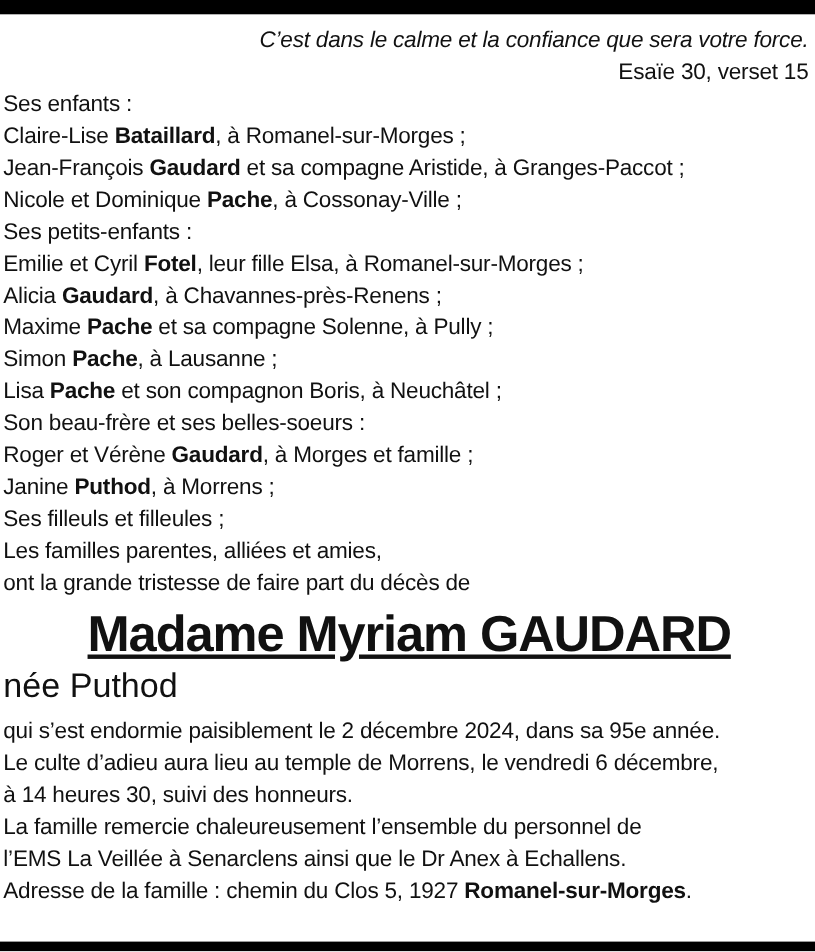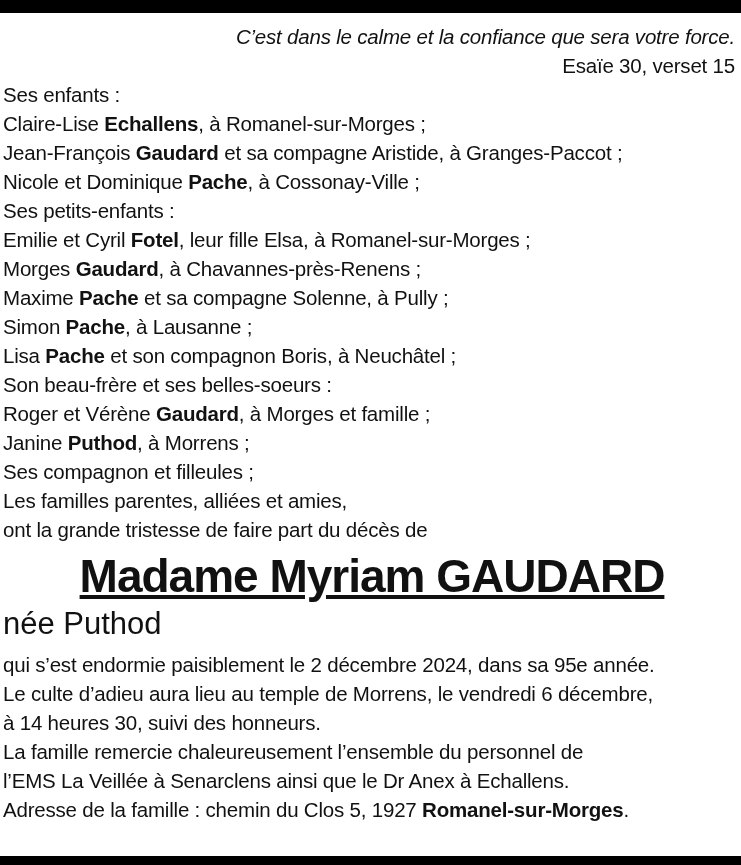--- a/index.html
+++ b/index.html
@@ -70,33 +70,33 @@
 
   <div class="epigraph">
     <div class="line quote">C’est dans le calme et la confiance que sera votre force.</div>
     <div class="line">Esaïe 30, verset 15</div>
   </div>
 
   <div class="content">
 
     <div class="family">
       <div class="line"><span>Ses enfants :</span><b></b><span></span></div>
-      <div class="line"><span>Claire-Lise </span><b>Echallens</b><span>, à Romanel-sur-Morges ;</span></div>
+      <div class="line"><span>Claire-Lise </span><b>Bataillard</b><span>, à Romanel-sur-Morges ;</span></div>
       <div class="line"><span>Jean-François </span><b>Gaudard</b><span> et sa compagne Aristide, à Granges-Paccot ;</span></div>
       <div class="line"><span>Nicole et Dominique </span><b>Pache</b><span>, à Cossonay-Ville ;</span></div>
       <div class="line"><span>Ses petits-enfants :</span><b></b><span></span></div>
       <div class="line"><span>Emilie et Cyril </span><b>Fotel</b><span>, leur fille Elsa, à Romanel-sur-Morges ;</span></div>
-      <div class="line"><span>Morges </span><b>Gaudard</b><span>, à Chavannes-près-Renens ;</span></div>
+      <div class="line"><span>Alicia </span><b>Gaudard</b><span>, à Chavannes-près-Renens ;</span></div>
       <div class="line"><span>Maxime </span><b>Pache</b><span> et sa compagne Solenne, à Pully ;</span></div>
       <div class="line"><span>Simon </span><b>Pache</b><span>, à Lausanne ;</span></div>
       <div class="line"><span>Lisa </span><b>Pache</b><span> et son compagnon Boris, à Neuchâtel ;</span></div>
       <div class="line"><span>Son beau-frère et ses belles-soeurs :</span><b></b><span></span></div>
       <div class="line"><span>Roger et Vérène </span><b>Gaudard</b><span>, à Morges et famille ;</span></div>
       <div class="line"><span>Janine </span><b>Puthod</b><span>, à Morrens ;</span></div>
-      <div class="line"><span>Ses compagnon et filleules ;</span><b></b><span></span></div>
+      <div class="line"><span>Ses filleuls et filleules ;</span><b></b><span></span></div>
       <div class="line"><span>Les familles parentes, alliées et amies,</span><b></b><span></span></div>
       <div class="line"><span>ont la grande tristesse de faire part du décès de</span><b></b><span></span></div>
     </div>
 
     <div class="name-title">Madame Myriam GAUDARD</div>
     <div class="maiden-name">née Puthod</div>
 
     <div class="details">
       <div class="line"><span>qui s’est endormie paisiblement le 2 décembre 2024, dans sa 95e année.</span><b></b><span></span></div>
       <div class="line"><span>Le culte d’adieu aura lieu au temple de Morrens, le vendredi 6 décembre,</span><b></b><span></span></div>

